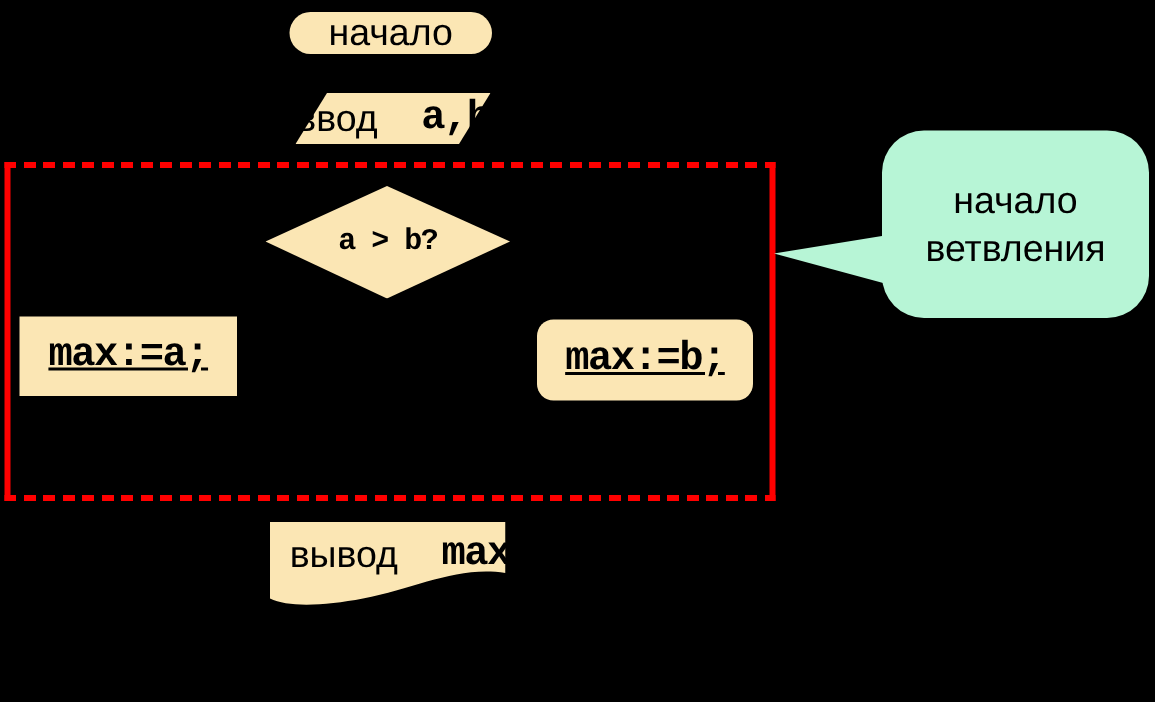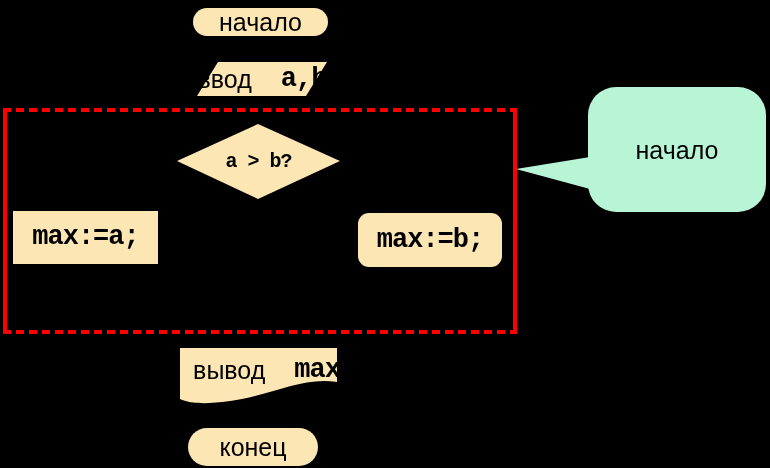--- a/index.html
+++ b/index.html
@@ -32,20 +32,21 @@
     letter-spacing:-1px;color:var(--text);
     white-space:pre;
   }
   .mixed .code{margin-left:2px;}
   .stadium{
     background:var(--shape-fill);
     border-radius:999px;
   }
   .procbox{
     background:var(--shape-fill);
+    text-decoration:underline;
   }
   .shape-svg{display:block;}
   .shape-fill{fill:var(--shape-fill);}
   .callout-fill{fill:var(--callout-fill);}
   .overlay-text{
     position:absolute;left:0;top:0;width:100%;height:100%;
     display:flex;align-items:center;justify-content:center;gap:27px;
   }
   
   .region{
@@ -111,25 +112,23 @@
   <div class="abs" style="left:180px;top:348px;width:157px;height:58px;">
     <svg class="shape-svg" width="157" height="58" viewBox="0 0 157 58">
       <path class="shape-fill" d="M0,0 H157 V34 C125,29 98,44 62,51 C36,56 12,57 0,51 Z"></path>
     </svg>
     <div class="overlay-text mixed" style="padding-bottom:14px;padding-left:16px;">
       <span class="label">вывод</span>
         <span class="code">max</span>
     </div>
   </div>
 
-  <div class="abs stadium center" style="left:188px;top:428px;width:130px;height:38px;">
-    <span class="label">конец</span>
-  </div>
 
   <svg class="abs shape-svg" style="left:515px;top:152px;" width="76" height="42" viewBox="0 0 76 42">
     <polygon class="callout-fill" points="1,17 75,5 75,37"></polygon>
   </svg>
 
   <div class="abs callout center" style="left:588px;top:87px;width:178px;height:125px;">
     <span class="label">начало</span>
+    <span class="label">ветвления</span>
   </div>
 
 </div>
 
 </body></html>

